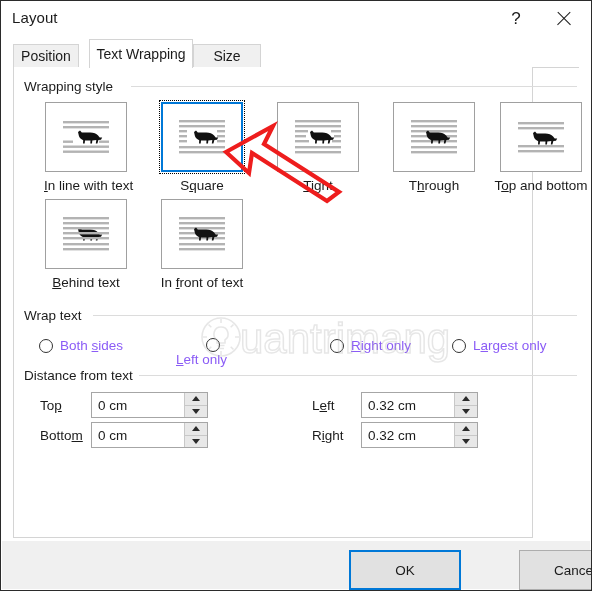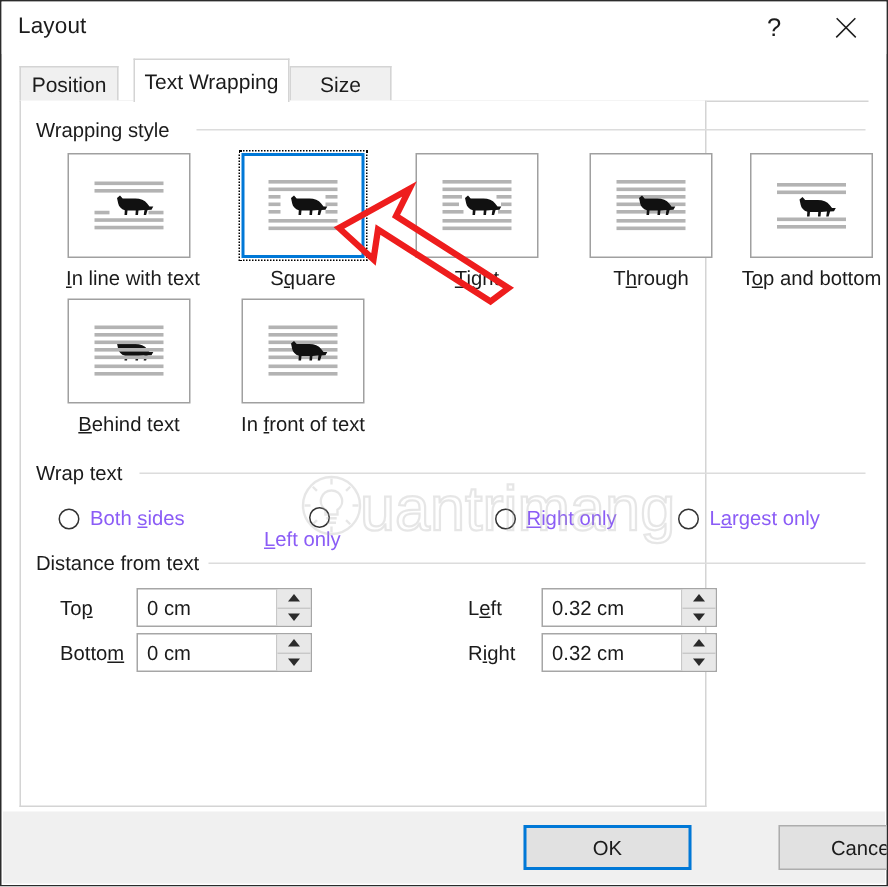--- a/index.html
+++ b/index.html
@@ -105,21 +105,21 @@
     background: #ffffff;
     border-color: #d4d4d4;
     z-index: 3;
   }
 
   
   .panel {
     position: absolute;
     left: 12px;
     top: 66px;
-    width: 458px;
+    width: 520px;
     height: 471px;
     box-sizing: border-box;
     background: #ffffff;
     border: 1px solid #d4d4d4;
     border-top: none;
   }
 
   
   .group-label {
     position: absolute;
@@ -248,21 +248,21 @@
     left: 1px;
     top: 540px;
     width: 588px;
     height: 48px;
     background: #f0f0f0;
   }
   .dlg-btn {
     position: absolute;
     top: 9px;
     width: 112px;
-    height: 30px;
+    height: 40px;
     box-sizing: border-box;
     background: #e1e1e1;
     border: 1px solid #adadad;
     font-family: "Liberation Sans", sans-serif;
     font-size: 13.5px;
     color: #1b1b1b;
     display: flex;
     align-items: center;
     justify-content: center;
   }

